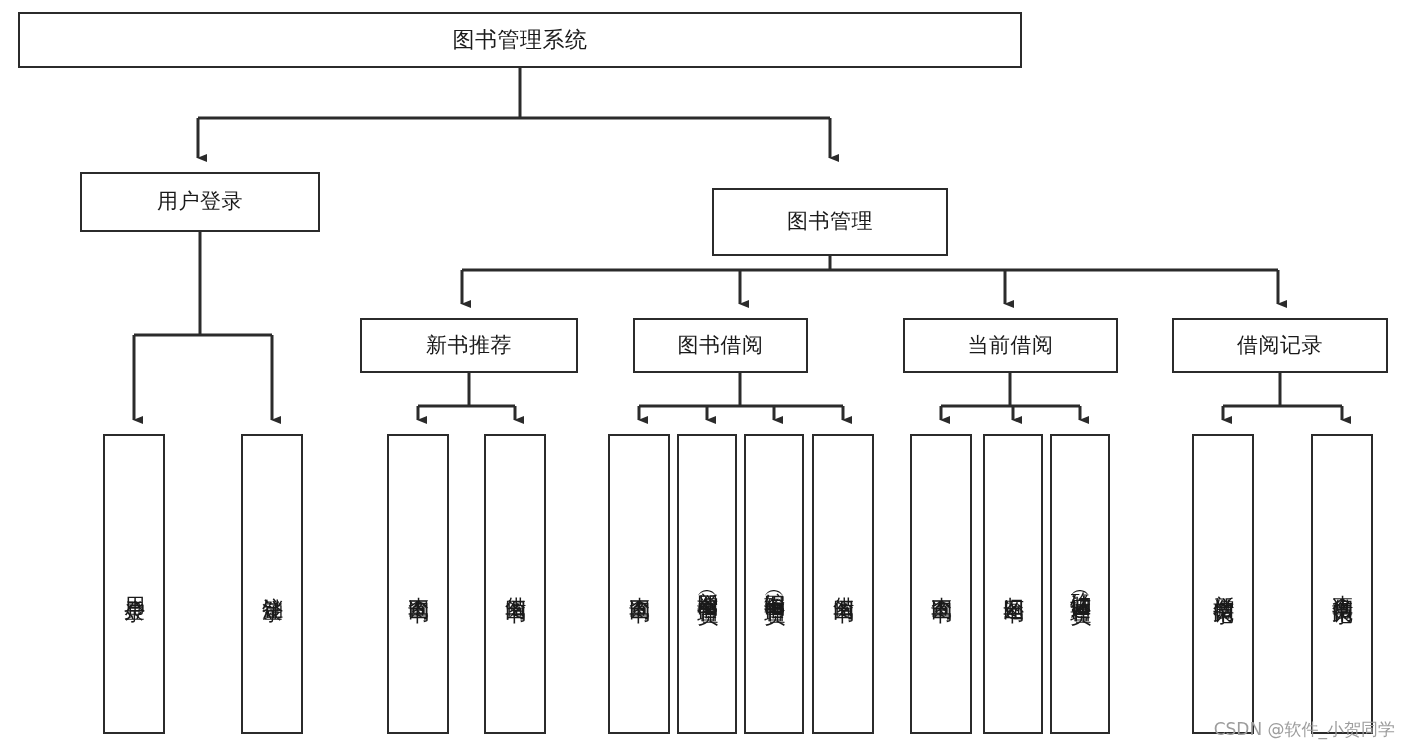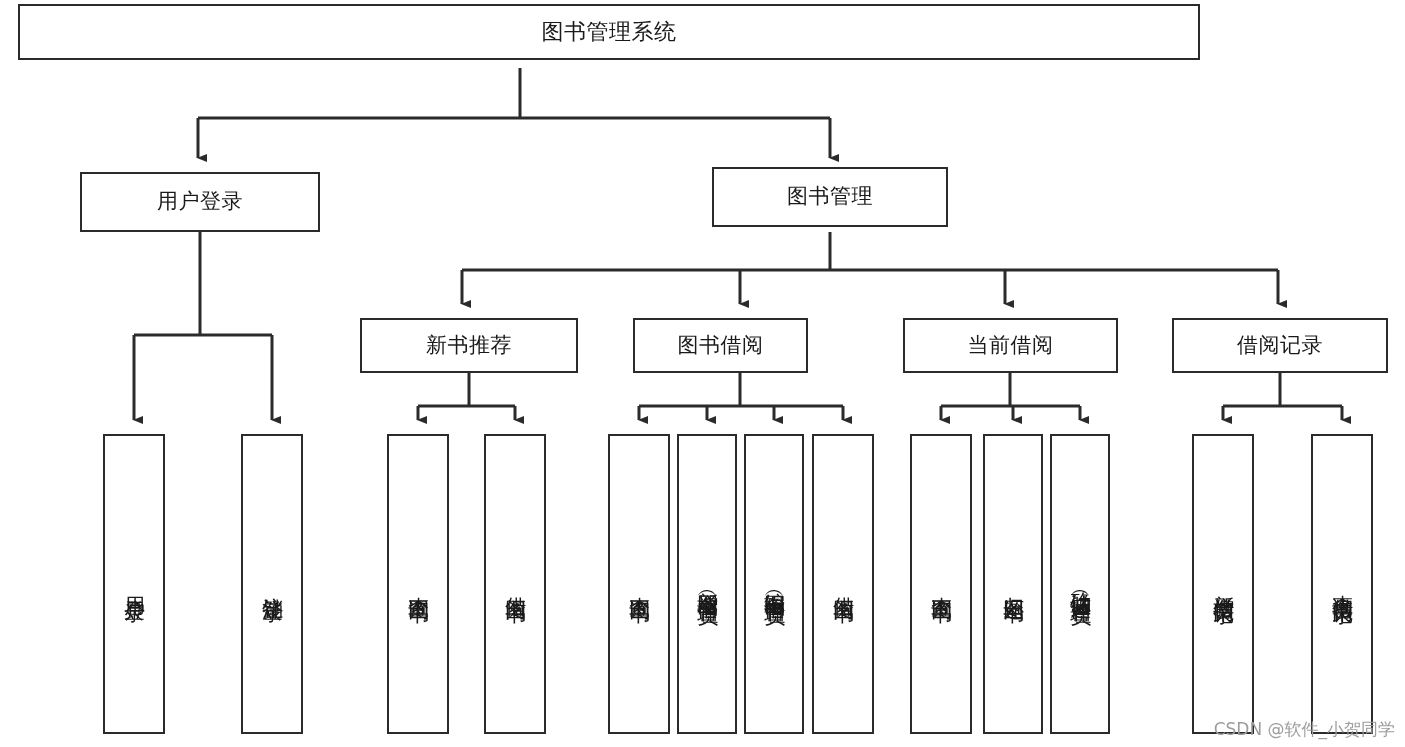--- a/index.html
+++ b/index.html
@@ -120,28 +120,28 @@
       <path d="M 1013 406 L 1013 420" marker-end="url(#arrowhead)"></path>
       <path d="M 1080 406 L 1080 420" marker-end="url(#arrowhead)"></path>
 
       <path d="M 1280 373 L 1280 406"></path>
       <path d="M 1223 406 L 1342 406"></path>
       <path d="M 1223 406 L 1223 420" marker-end="url(#arrowhead)"></path>
       <path d="M 1342 406 L 1342 420" marker-end="url(#arrowhead)"></path>
     </g>
   </svg>
 
-  <div class="node root horiz" style="left: 18px; top: 4px; width: 1182px; height: 56px;">
+  <div class="node root horiz" style="left: 18px; top: 12px; width: 1004px; height: 56px;">
     <span class="node-label">图书管理系统</span>
   </div>
 
   <div class="node horiz" style="left: 80px; top: 172px; width: 240px; height: 60px;">
     <span class="node-label">用户登录</span>
   </div>
-  <div class="node horiz" style="left: 712px; top: 167px; width: 236px; height: 60px; font-family: Liberation Serif, serif;">
+  <div class="node horiz" style="left: 712px; top: 188px; width: 236px; height: 68px; font-family: Liberation Serif, serif;">
     <span class="node-label">图书管理</span>
   </div>
 
   <div class="node horiz" style="left: 360px; top: 318px; width: 218px; height: 55px;">
     <span class="node-label">新书推荐</span>
   </div>
   <div class="node horiz" style="left: 633px; top: 318px; width: 175px; height: 55px;">
     <span class="node-label">图书借阅</span>
   </div>
   <div class="node horiz" style="left: 903px; top: 318px; width: 215px; height: 55px; align-items: center;">

